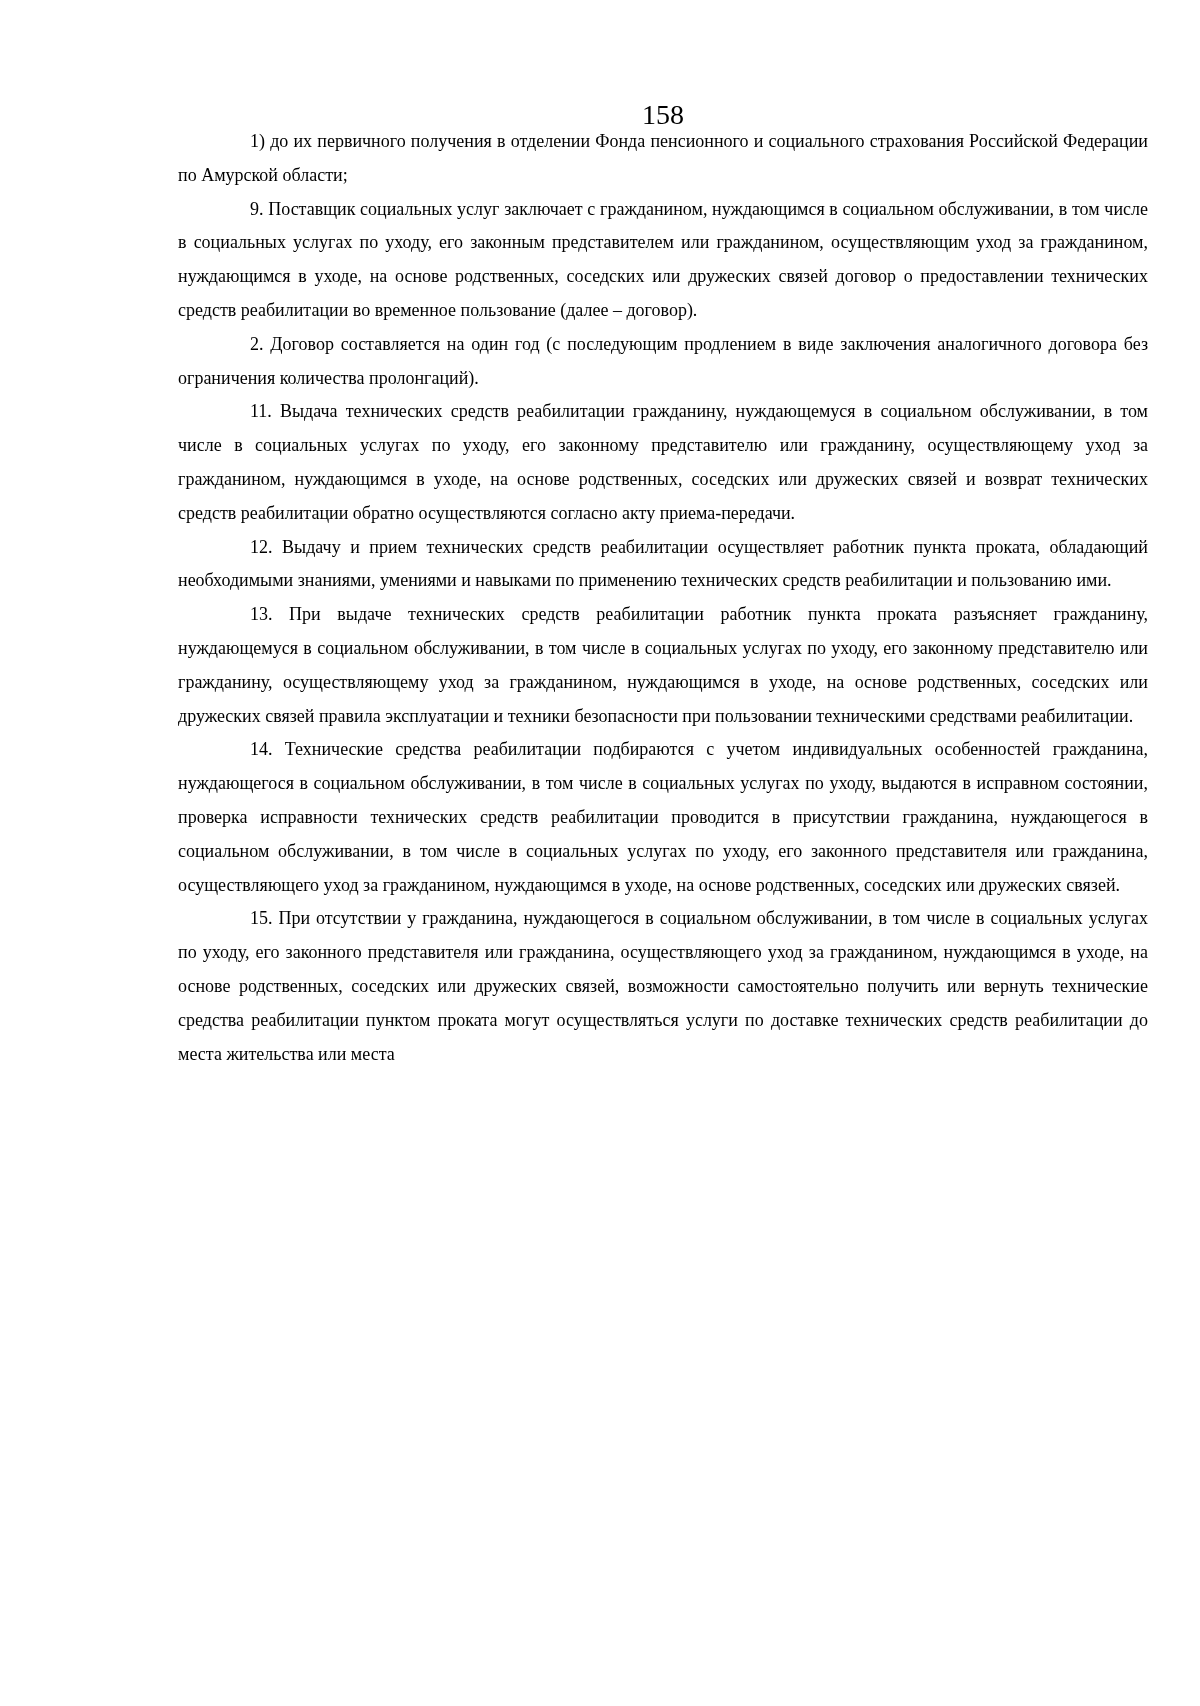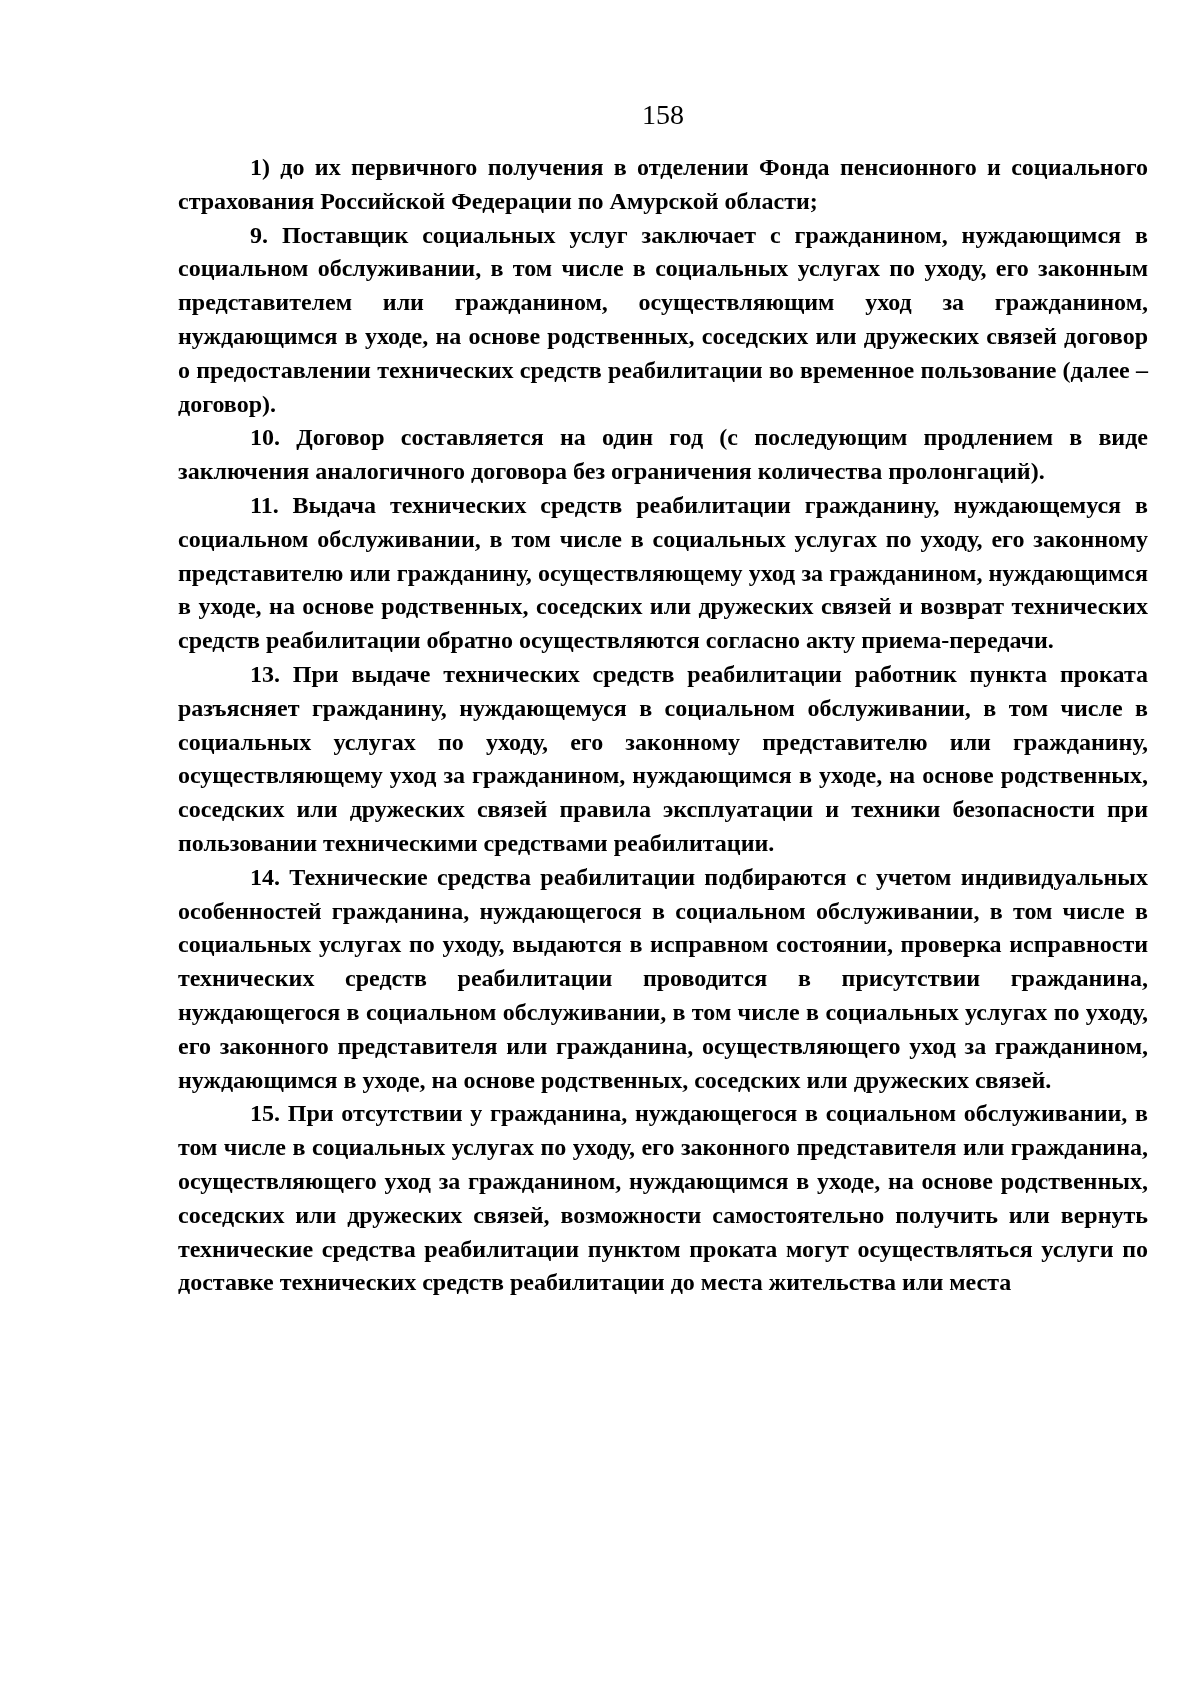--- a/index.html
+++ b/index.html
@@ -20,42 +20,42 @@
     position: absolute;
     top: 101px;
     left: 178px;
     width: 970px;
     text-align: center;
     font-size: 28px;
     line-height: 1;
   }
   .content {
     position: absolute;
-    top: 151px;
+    top: 125px;
     left: 178px;
     width: 970px;
-    font-size: 24px;
+    font-size: 18px;
     line-height: 33.8px;
     text-align: justify;
-    font-weight: bold;
   }
   .content p {
     margin: 0;
     padding: 0;
     text-indent: 72px;
   }
 </style>
 </head>
 <body>
 
 <div class="page">
   <div class="page-number">158</div>
 
   <div class="content">
     <p>1) до их первичного получения в отделении Фонда пенсионного и социального страхования Российской Федерации по Амурской области;</p>
     <p>9. Поставщик социальных услуг заключает с гражданином, нуждающимся в социальном обслуживании, в том числе в социальных услугах по уходу, его законным представителем или гражданином, осуществляющим уход за гражданином, нуждающимся в уходе, на основе родственных, соседских или дружеских связей договор о предоставлении технических средств реабилитации во временное пользование (далее – договор).</p>
-    <p>10. Договор составляется на один год (с последующим продлением в виде заключения аналогичного договора без ограничения количества пролонгаций).</p>
+    <p>2. Договор составляется на один год (с последующим продлением в виде заключения аналогичного договора без ограничения количества пролонгаций).</p>
     <p>11. Выдача технических средств реабилитации гражданину, нуждающемуся в социальном обслуживании, в том числе в социальных услугах по уходу, его законному представителю или гражданину, осуществляющему уход за гражданином, нуждающимся в уходе, на основе родственных, соседских или дружеских связей и возврат технических средств реабилитации обратно осуществляются согласно акту приема-передачи.</p>
+    <p>12. Выдачу и прием технических средств реабилитации осуществляет работник пункта проката, обладающий необходимыми знаниями, умениями и навыками по применению технических средств реабилитации и пользованию ими.</p>
     <p>13. При выдаче технических средств реабилитации работник пункта проката разъясняет гражданину, нуждающемуся в социальном обслуживании, в том числе в социальных услугах по уходу, его законному представителю или гражданину, осуществляющему уход за гражданином, нуждающимся в уходе, на основе родственных, соседских или дружеских связей правила эксплуатации и техники безопасности при пользовании техническими средствами реабилитации.</p>
     <p>14. Технические средства реабилитации подбираются с учетом индивидуальных особенностей гражданина, нуждающегося в социальном обслуживании, в том числе в социальных услугах по уходу, выдаются в исправном состоянии, проверка исправности технических средств реабилитации проводится в присутствии гражданина, нуждающегося в социальном обслуживании, в том числе в социальных услугах по уходу, его законного представителя или гражданина, осуществляющего уход за гражданином, нуждающимся в уходе, на основе родственных, соседских или дружеских связей.</p>
     <p>15. При отсутствии у гражданина, нуждающегося в социальном обслуживании, в том числе в социальных услугах по уходу, его законного представителя или гражданина, осуществляющего уход за гражданином, нуждающимся в уходе, на основе родственных, соседских или дружеских связей, возможности самостоятельно получить или вернуть технические средства реабилитации пунктом проката могут осуществляться услуги по доставке технических средств реабилитации до места жительства или места</p>
   </div>
 </div>
 
 </body></html>

